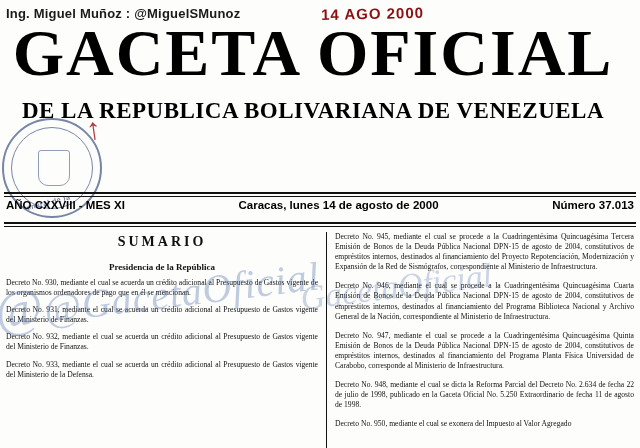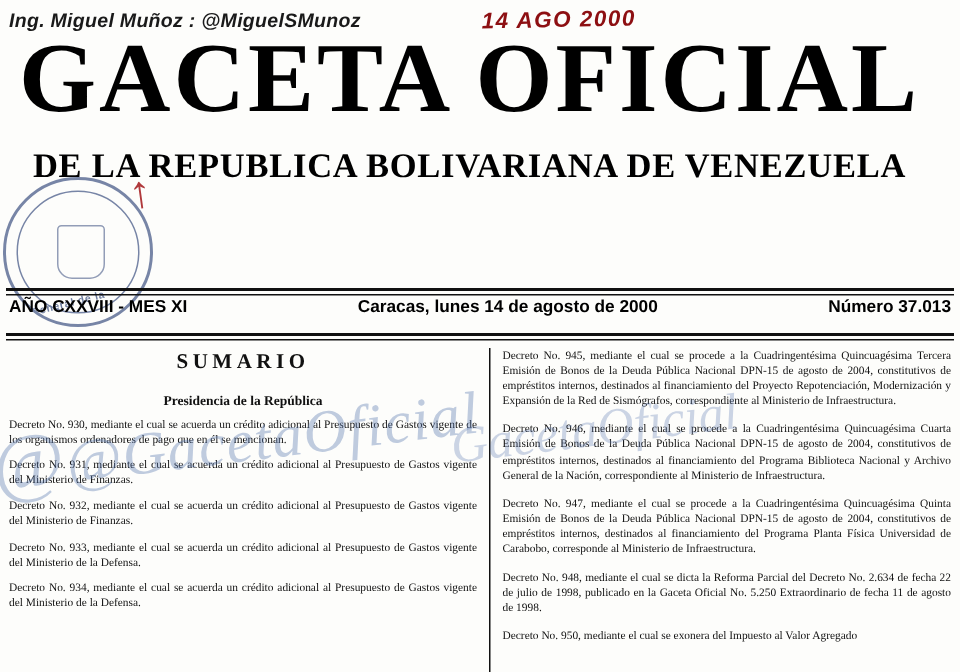--- a/index.html
+++ b/index.html
@@ -26,21 +26,20 @@
   
   .top-bar {
     position: absolute;
     top: 0; left: 0; right: 0;
     height: 26px;
     display: flex;
     align-items: center;
     justify-content: space-between;
     padding: 0 6px;
     box-sizing: border-box;
-    font-style: italic;
   }
   .owner-mark {
     font-family: "Liberation Sans", sans-serif;
     font-size: 13px;
     font-weight: 700;
     color: #1a1a1a;
     letter-spacing: .2px;
     white-space: nowrap;
   }
   .date-stamp {
@@ -287,21 +286,20 @@
   <div class="rule rule-4"></div>
 
   <div class="body">
     <div class="col col-left">
       <div class="sumario">SUMARIO</div>
       <div class="section-head">Presidencia de la República</div>
       <p class="entry">Decreto No. 930, mediante el cual se acuerda un crédito adicional al Presupuesto de Gastos vigente de los organismos ordenadores de pago que en él se mencionan.</p>
       <p class="entry">Decreto No. 931, mediante el cual se acuerda un crédito adicional al Presupuesto de Gastos vigente del Ministerio de Finanzas.</p>
       <p class="entry">Decreto No. 932, mediante el cual se acuerda un crédito adicional al Presupuesto de Gastos vigente del Ministerio de Finanzas.</p>
       <p class="entry">Decreto No. 933, mediante el cual se acuerda un crédito adicional al Presupuesto de Gastos vigente del Ministerio de la Defensa.</p>
-      <p class="entry">Decreto No. 934, mediante el cual se acuerda un crédito adicional al Presupuesto de Gastos vigente del Ministerio de la Defensa.</p>
     </div>
 
     <div class="col-div"></div>
 
     <div class="col col-right">
       <p class="entry">Decreto No. 945, mediante el cual se procede a la Cuadringentésima Quincuagésima Tercera Emisión de Bonos de la Deuda Pública Nacional DPN-15 de agosto de 2004, constitutivos de empréstitos internos, destinados al financiamiento del Proyecto Repotenciación, Modernización y Expansión de la Red de Sismógrafos, correspondiente al Ministerio de Infraestructura.</p>
       <p class="entry">Decreto No. 946, mediante el cual se procede a la Cuadringentésima Quincuagésima Cuarta Emisión de Bonos de la Deuda Pública Nacional DPN-15 de agosto de 2004, constitutivos de empréstitos internos, destinados al financiamiento del Programa Biblioteca Nacional y Archivo General de la Nación, correspondiente al Ministerio de Infraestructura.</p>
       <p class="entry">Decreto No. 947, mediante el cual se procede a la Cuadringentésima Quincuagésima Quinta Emisión de Bonos de la Deuda Pública Nacional DPN-15 de agosto de 2004, constitutivos de empréstitos internos, destinados al financiamiento del Programa Planta Física Universidad de Carabobo, corresponde al Ministerio de Infraestructura.</p>
       <p class="entry">Decreto No. 948, mediante el cual se dicta la Reforma Parcial del Decreto No. 2.634 de fecha 22 de julio de 1998, publicado en la Gaceta Oficial No. 5.250 Extraordinario de fecha 11 de agosto de 1998.</p>
       <p class="entry">Decreto No. 950, mediante el cual se exonera del Impuesto al Valor Agregado</p>

